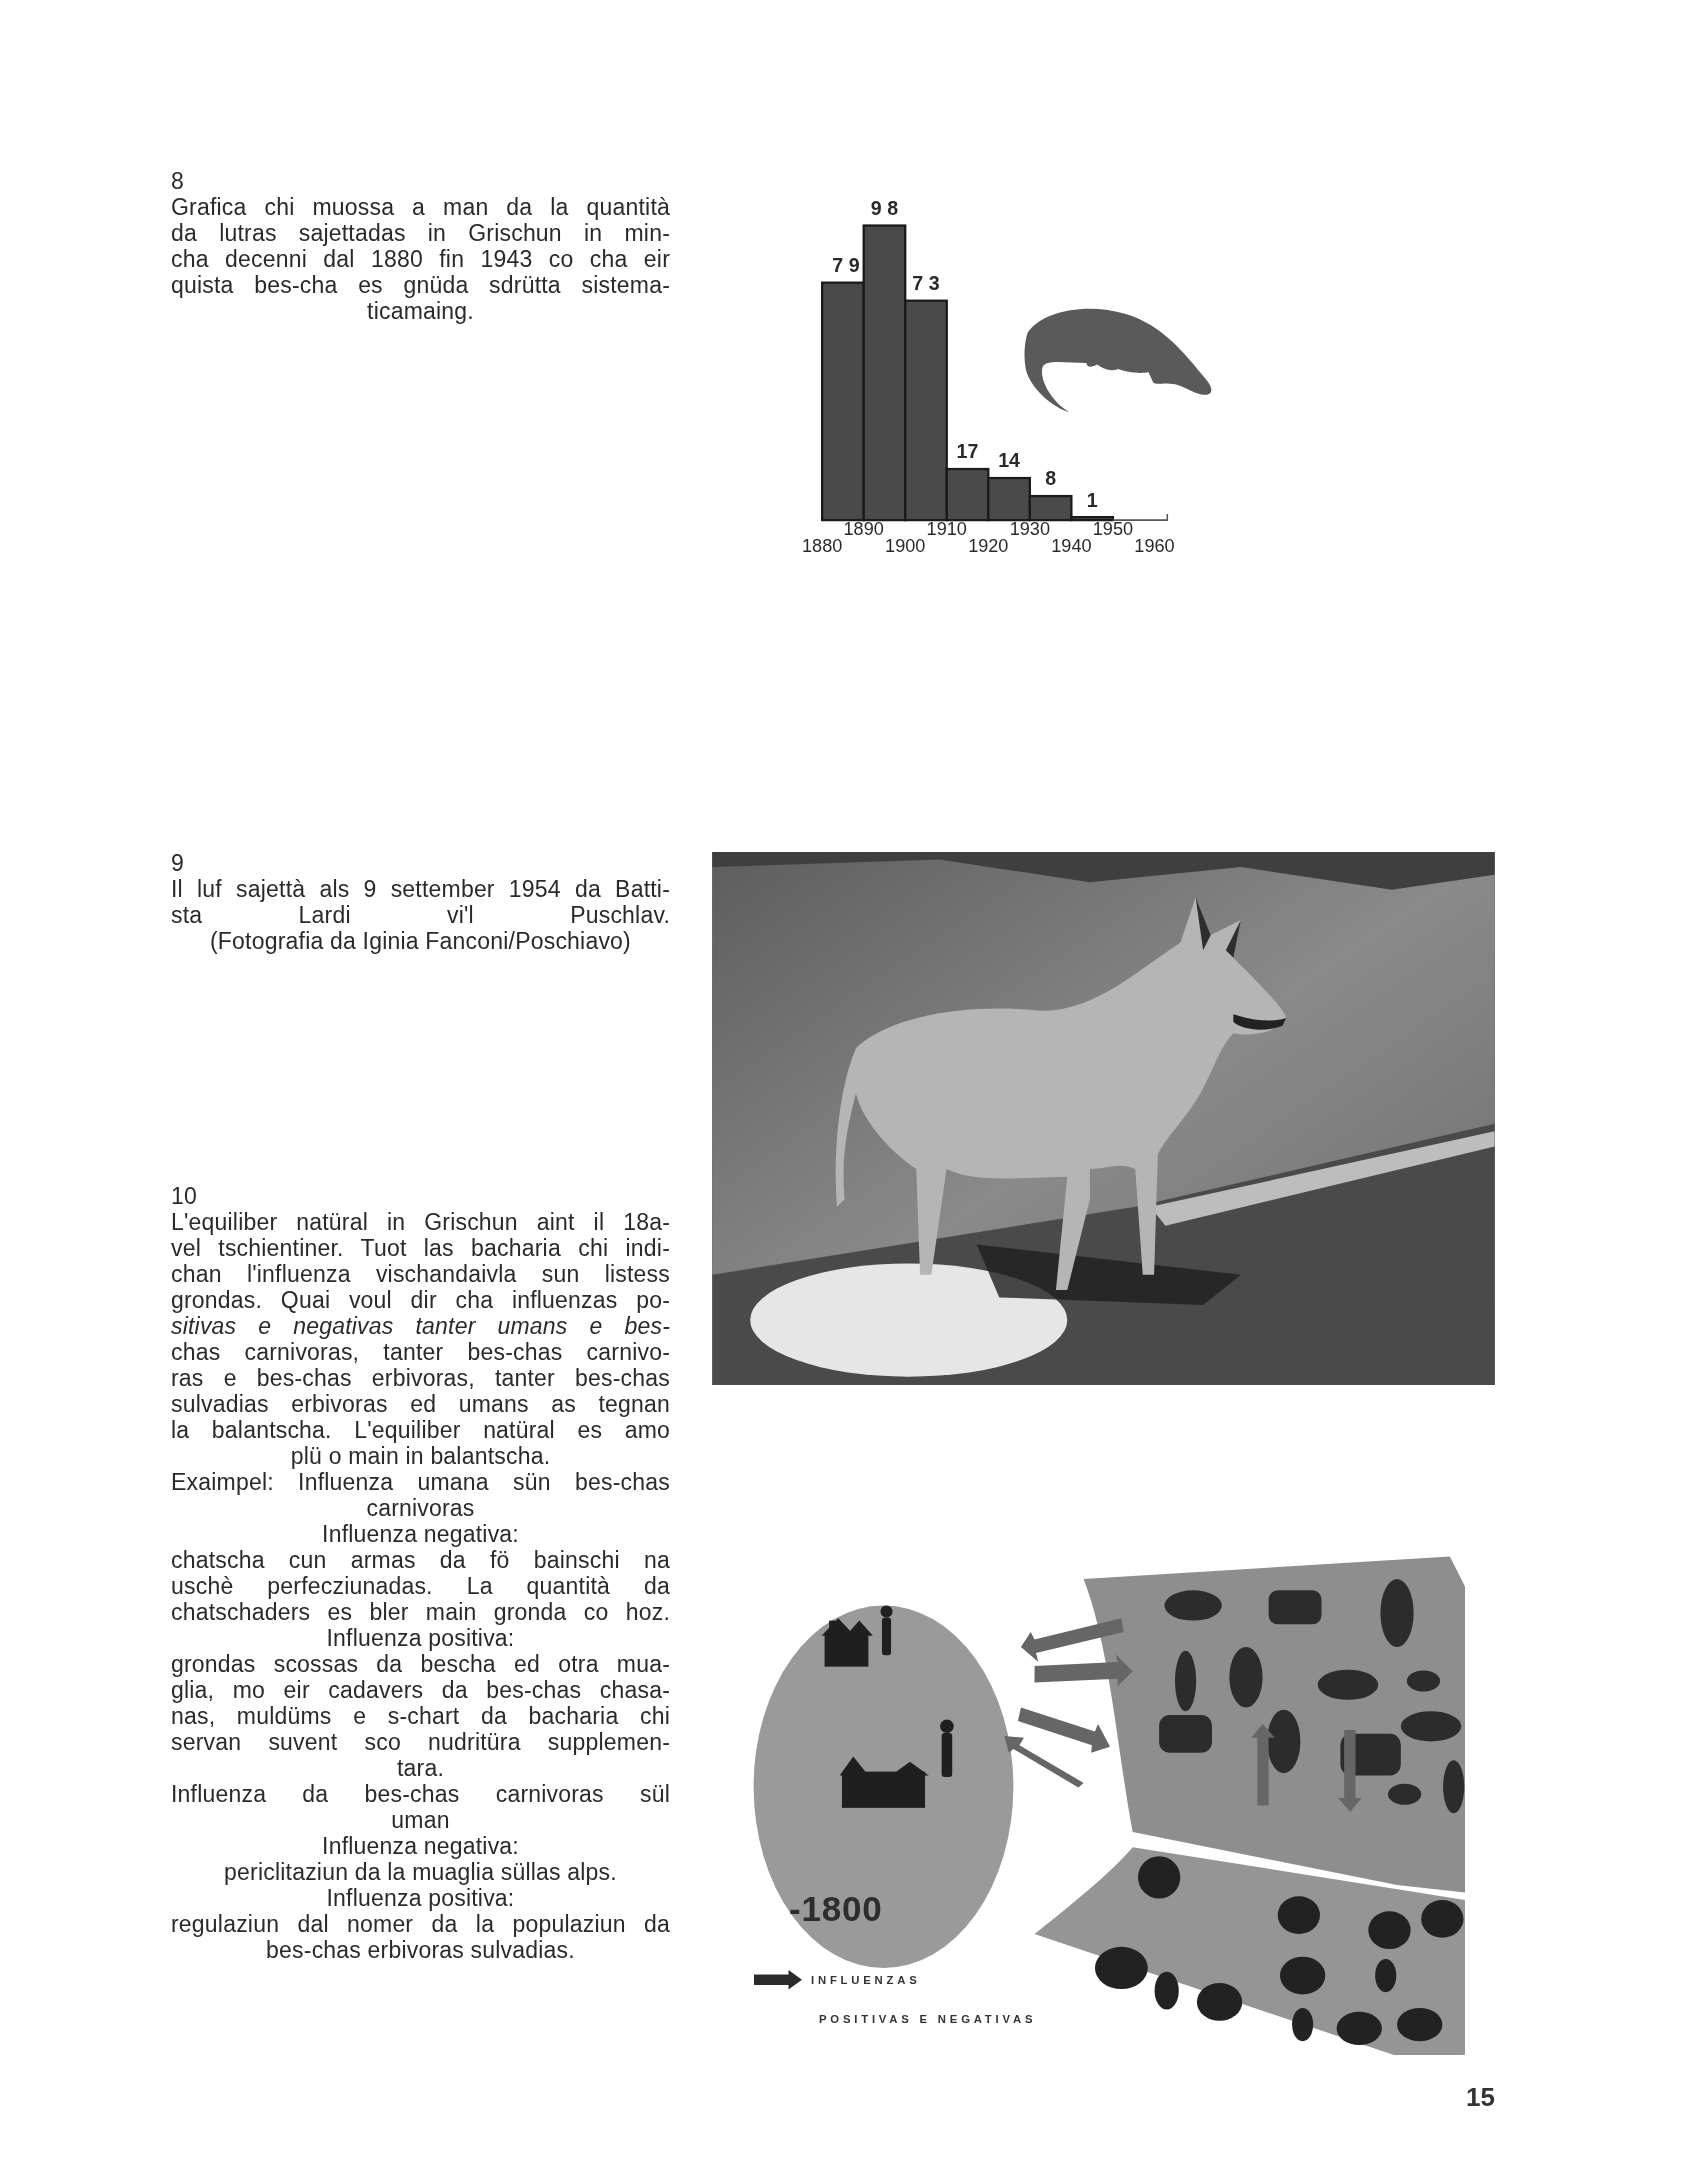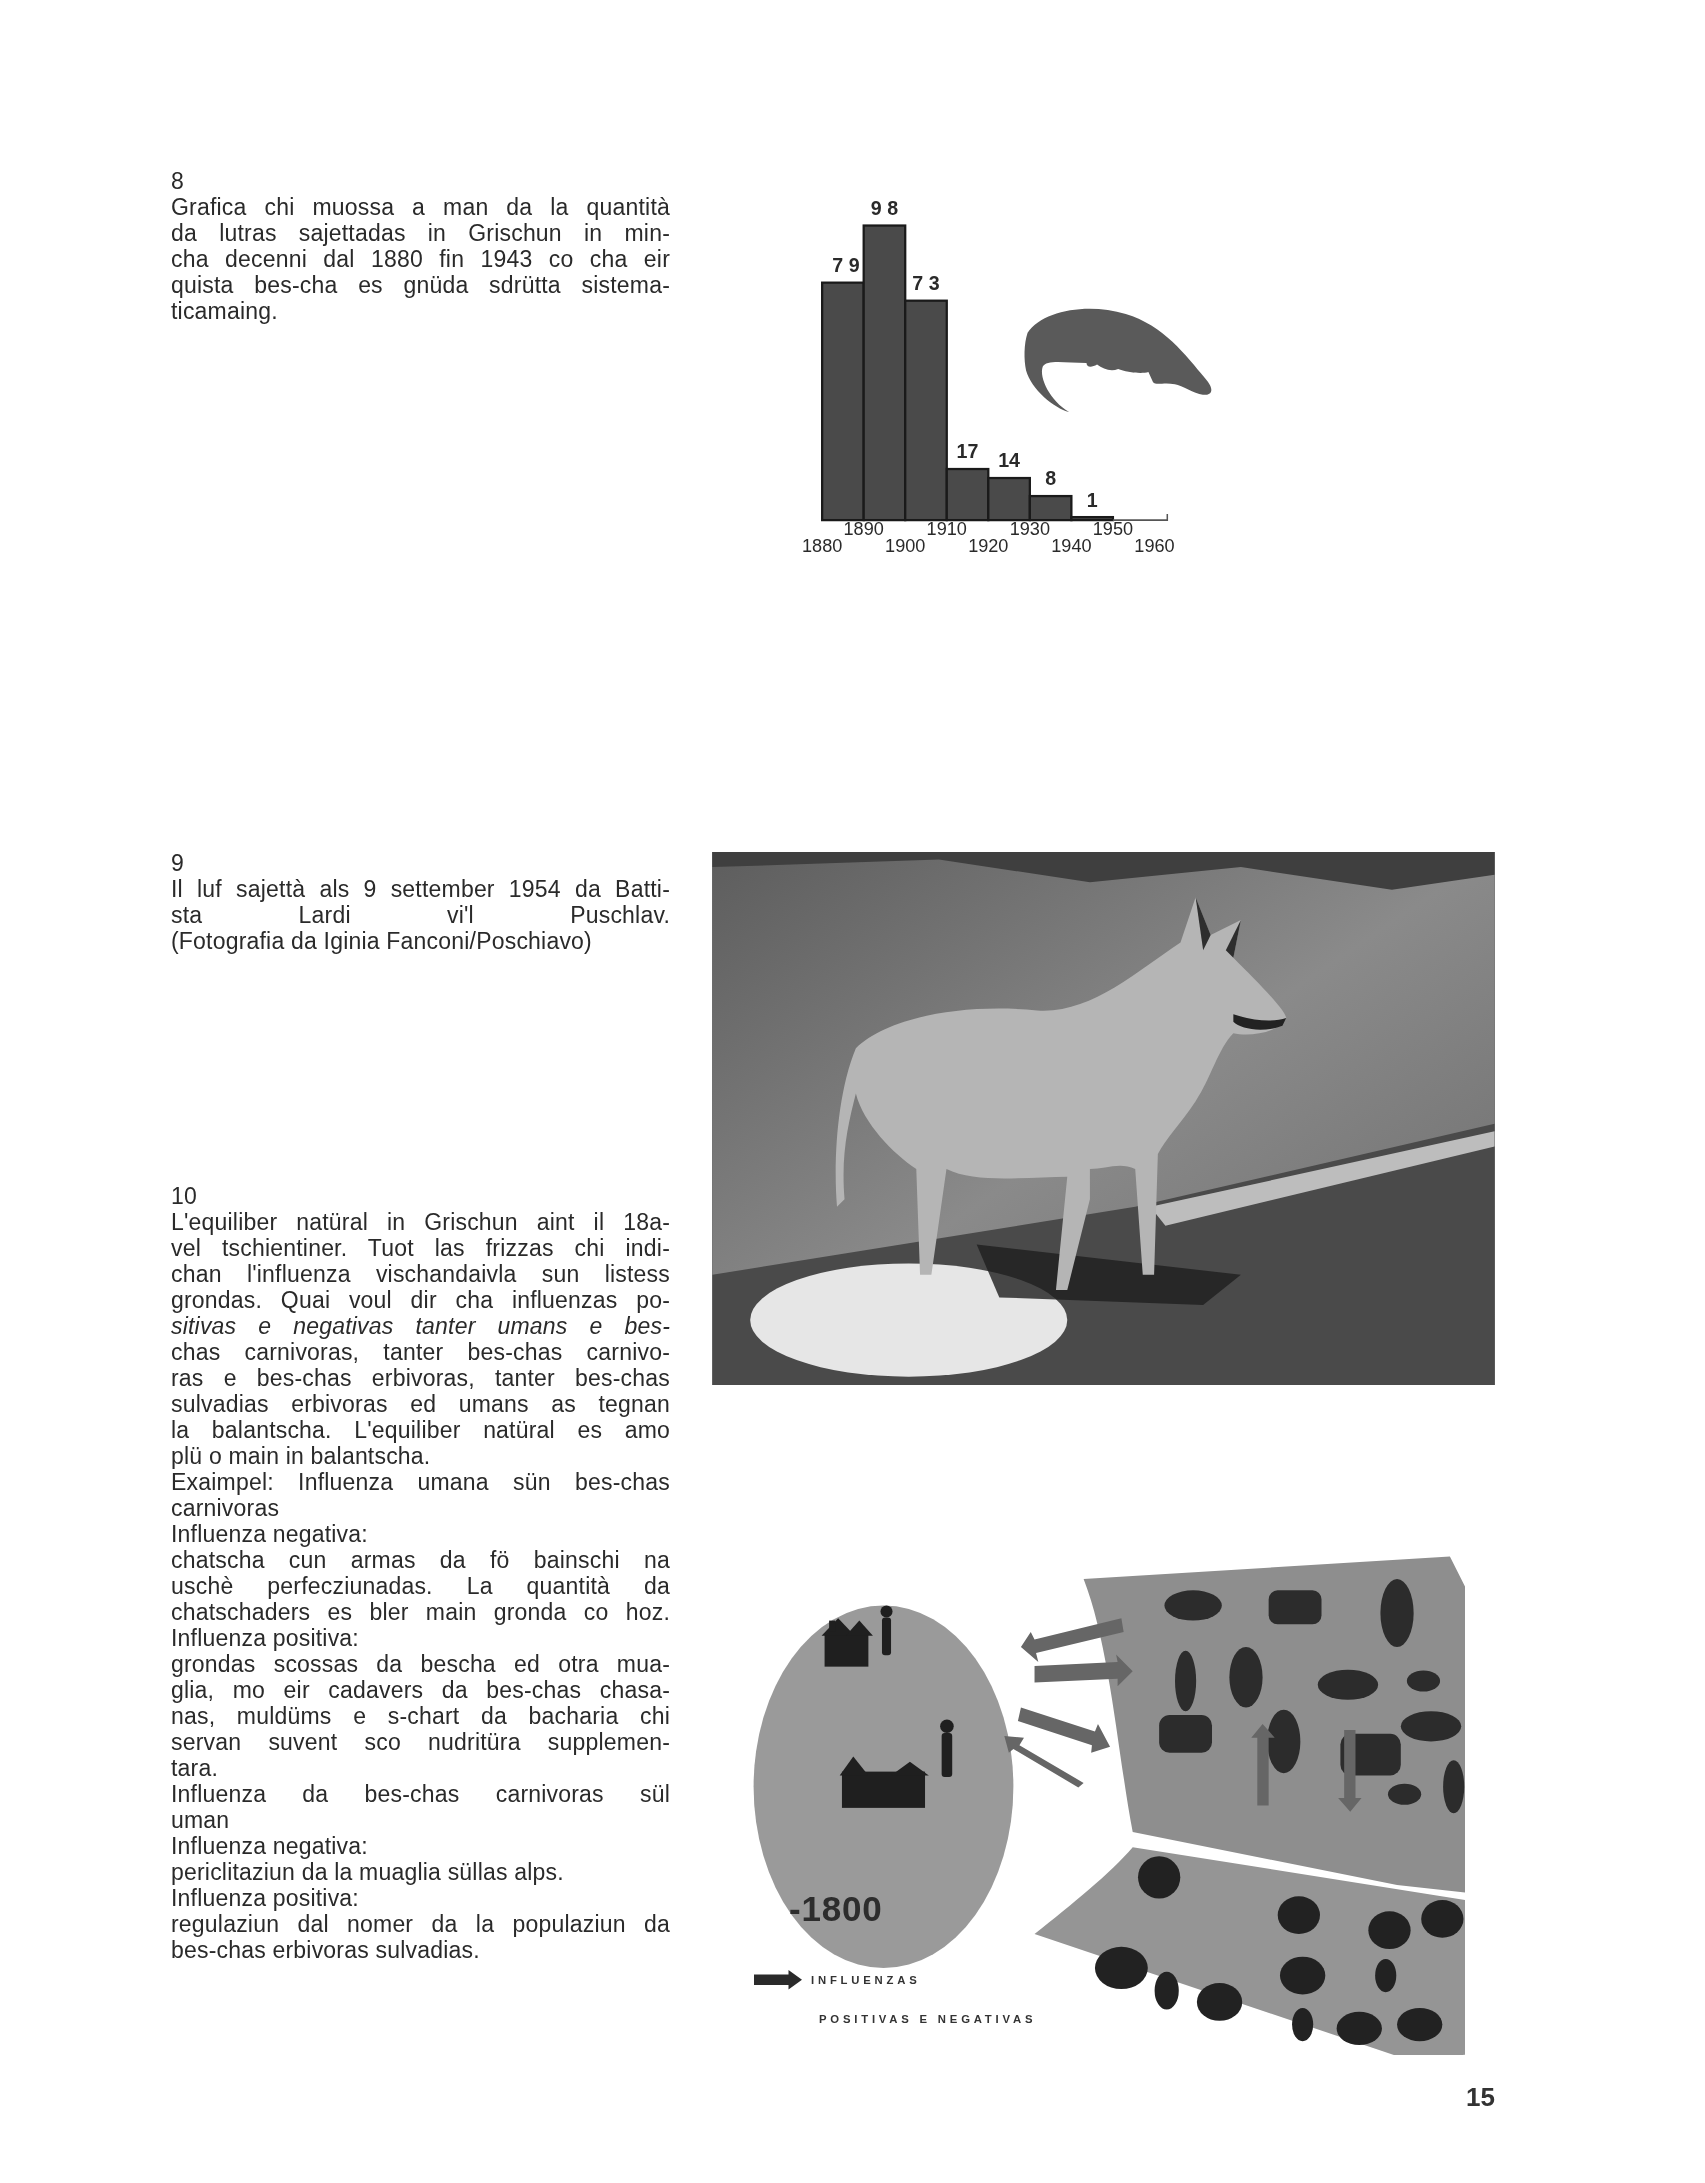--- a/index.html
+++ b/index.html
@@ -7,21 +7,21 @@
       width: 1706px; height: 2183px; position: relative; overflow: hidden;
       font-family: "Liberation Sans", sans-serif; color: #262626;
     }
     .caption {
       position: absolute; left: 171px; width: 499px;
       font-size: 23px; line-height: 26px; color: #2a2a2a;
       text-align: justify; letter-spacing: 0.2px;
     }
     .caption .num { display: block; text-align: left; }
     .caption .line { display: block; }
-    .caption .line.last { text-align: left; }
+    .caption .line.last { text-align: center; }
     #cap8 { top: 168px; }
     #cap9 { top: 850px; }
     #cap10 { top: 1183px; }
 
     
     #chart { position: absolute; left: 801px; top: 174px; width: 574px; height: 514px; }
     #chart svg { width: 574px; height: 514px; }
 
     
     #wolf-photo {
@@ -126,21 +126,21 @@
       <path d="M 700 90 L 690 140 L 680 130 Z" fill="#2e2e2e"></path>
       <path d="M 690 215 C 720 225, 745 225, 760 220 L 755 230 C 730 240, 700 235, 690 225 Z" fill="#222"></path>
     </g>
   </svg>
 </div>
 
 <div id="cap10" class="caption">
   <span class="num">10</span>
   <div>
       <span class="line" style="text-align-last: justify;">L'equiliber natüral in Grischun aint il 18a-</span>
-      <span class="line" style="text-align-last: justify;">vel tschientiner. Tuot las frizzas chi indi-</span>
+      <span class="line" style="text-align-last: justify;">vel tschientiner. Tuot las bacharia chi indi-</span>
       <span class="line" style="text-align-last: justify;">chan l'influenza vischandaivla sun listess</span>
       <span class="line" style="text-align-last: justify;">grondas. Quai voul dir cha influenzas po-</span>
       <span class="line" style="text-align-last: justify; font-style: italic;">sitivas e negativas tanter umans e bes-</span>
       <span class="line" style="text-align-last: justify;">chas carnivoras, tanter bes-chas carnivo-</span>
       <span class="line" style="text-align-last: justify;">ras e bes-chas erbivoras, tanter bes-chas</span>
       <span class="line" style="text-align-last: justify;">sulvadias erbivoras ed umans as tegnan</span>
       <span class="line" style="text-align-last: justify;">la balantscha. L'equiliber natüral es amo</span>
       <span class="line last">plü o main in balantscha.</span>
       <span class="line" style="text-align-last: justify;">Exaimpel: Influenza umana sün bes-chas</span>
       <span class="line last">carnivoras</span>

